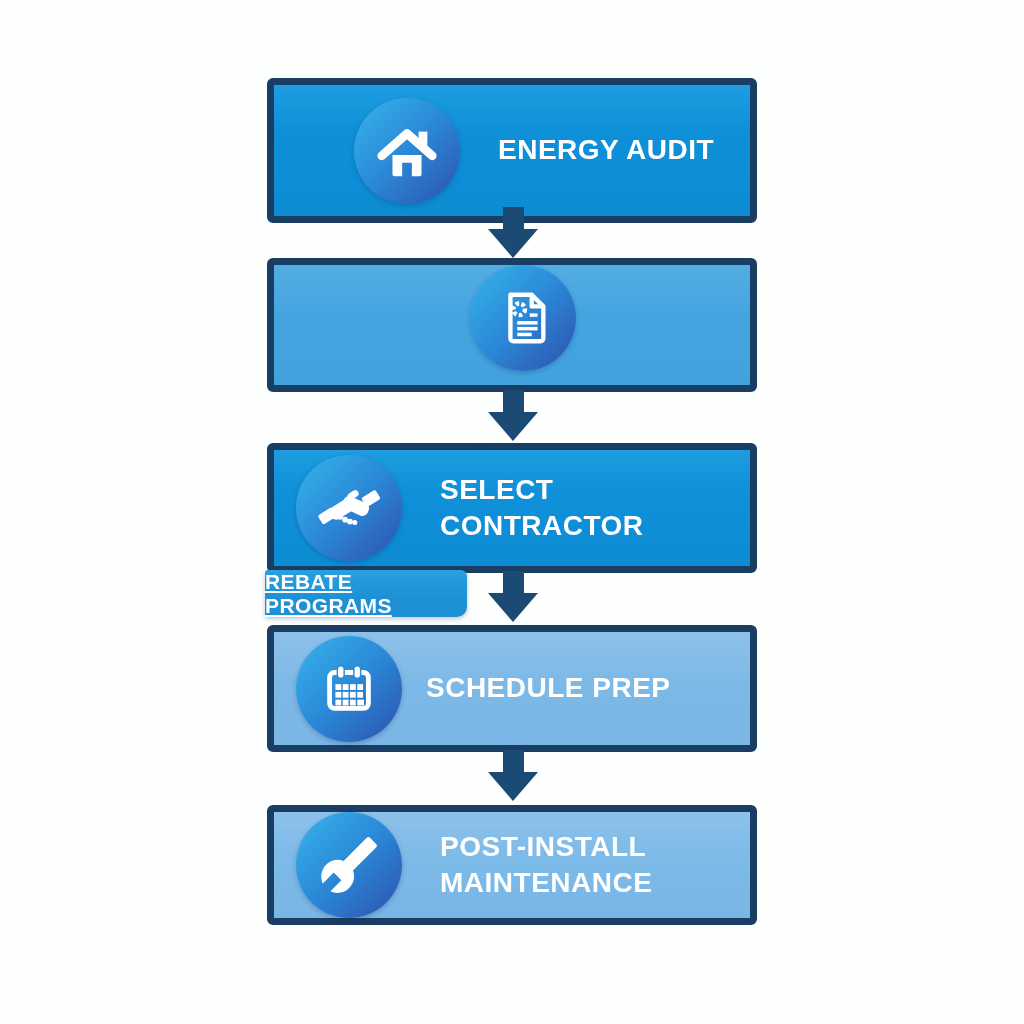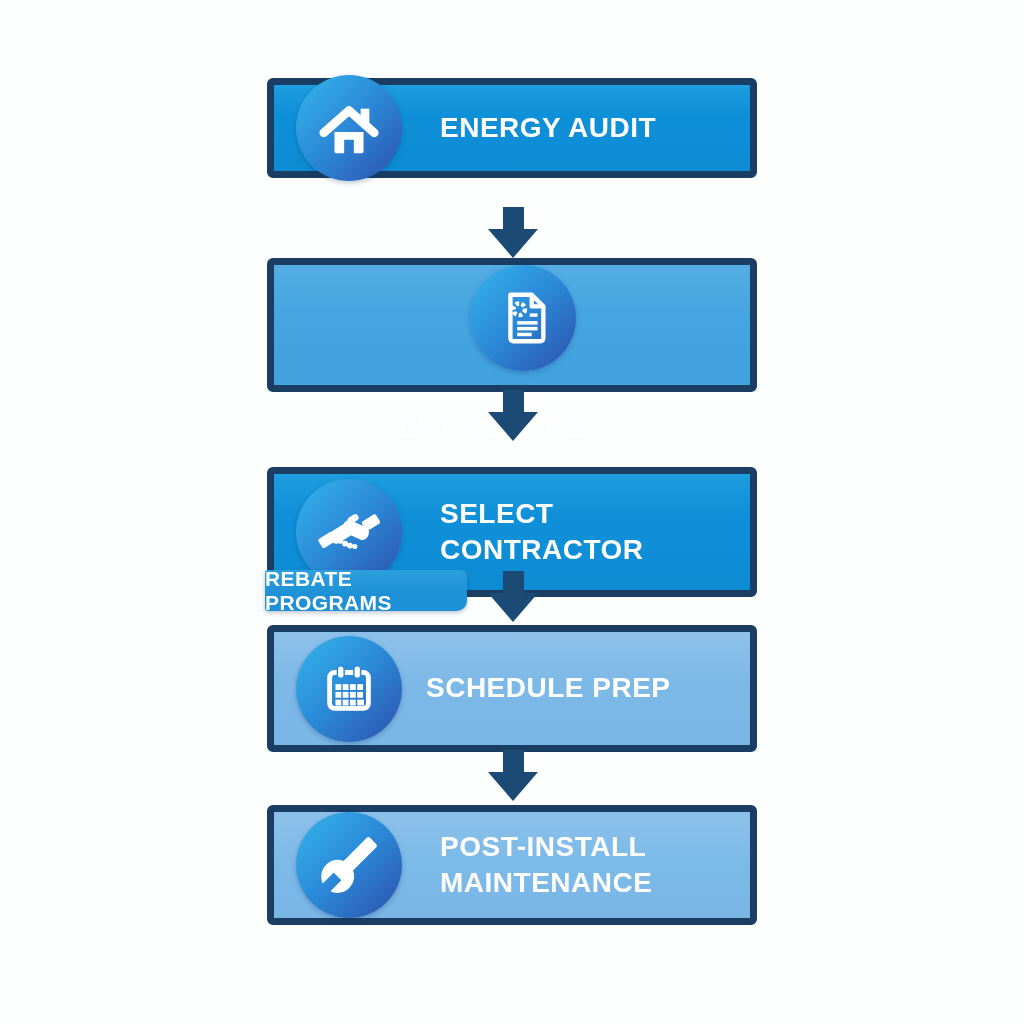--- a/index.html
+++ b/index.html
@@ -1,43 +1,43 @@
 <!DOCTYPE html>
 <html><head>
 <meta charset="utf-8">
 <style>
   html,body{margin:0;padding:0;background:#ffffff;}
   .canvas{position:relative;width:1024px;height:1024px;background:#fdfefe;overflow:hidden;
           font-family:"Liberation Sans","DejaVu Sans",sans-serif;}
   .step{position:absolute;left:267px;width:490px;box-sizing:border-box;
         border:7px solid #1a3e63;border-radius:6px;display:flex;align-items:center;
         padding-left:22px;gap:38px;}
-  .s1{top:78px;height:100px;background:linear-gradient(180deg,#1e9de0 0%,#0e90d8 35%,#0d8cd4 100%);}
+  .s1{top:78px;height:145px;background:linear-gradient(180deg,#1e9de0 0%,#0e90d8 35%,#0d8cd4 100%);justify-content:flex-end;}
   .s2{top:258px;height:134px;background:linear-gradient(180deg,#54ade3 0%,#45a5e0 40%,#42a2de 100%);flex-direction:column;}
-  .s3{top:467px;height:130px;background:linear-gradient(180deg,#1e9de0 0%,#0f90d8 35%,#0d8cd4 100%);}
+  .s3{top:443px;height:130px;background:linear-gradient(180deg,#1e9de0 0%,#0f90d8 35%,#0d8cd4 100%);}
   .s4{top:625px;height:127px;background:linear-gradient(180deg,#8ec1ea 0%,#7db9e7 45%,#7ab6e6 100%);gap:24px;}
   .s5{top:805px;height:120px;background:linear-gradient(180deg,#8ec1ea 0%,#7cbae8 45%,#79b6e6 100%);}
   .icon-circle{flex:0 0 auto;width:106px;height:106px;border-radius:50%;
         background:linear-gradient(135deg,#36b4ea 0%,#2b8ad8 48%,#2e50ae 100%);
         display:flex;align-items:center;justify-content:center;
         box-shadow:0 2px 5px rgba(10,40,90,.25);}
   .icon-circle svg{width:62px;height:62px;display:block;}
   .step-label{width:252px;color:#ffffff;font-weight:bold;font-size:28px;
         letter-spacing:.5px;line-height:1.3;text-transform:uppercase;}
   .arrow{position:absolute;left:488px;width:50px;z-index:2;}
   .a1{top:207px;}.a2{top:390px;}.a3{top:571px;}.a4{top:750px;}
   .arrow .stem{width:21px;height:22px;margin:0 auto;background:#1b4a74;}
   .arrow .head{width:0;height:0;margin:0 auto;
         border-left:25px solid transparent;border-right:25px solid transparent;
         border-top:29px solid #1b4a74;}
-  .badge{position:absolute;left:265px;top:570px;width:202px;height:41px;z-index:3;
+  .badge{position:absolute;left:265px;top:570px;width:202px;height:47px;z-index:3;
         background:linear-gradient(180deg,#2c9fde 0%,#1e90d5 60%);
         border-radius:3px 6px 10px 3px;display:flex;align-items:center;justify-content:center;
         color:#ffffff;font-weight:bold;font-size:21px;letter-spacing:.4px;
-        box-shadow:0 2px 4px rgba(10,40,90,.25);}
+        box-shadow:0 2px 4px rgba(10,40,90,.25);text-decoration:underline;}
 </style>
 </head>
 <body>
 
 <div class="canvas">
 
   <div class="step s1">
     <div class="icon-circle">
       <svg viewBox="0 0 64 64" aria-hidden="true">
         <rect x="44" y="12" width="9" height="17" fill="#fff"></rect>

